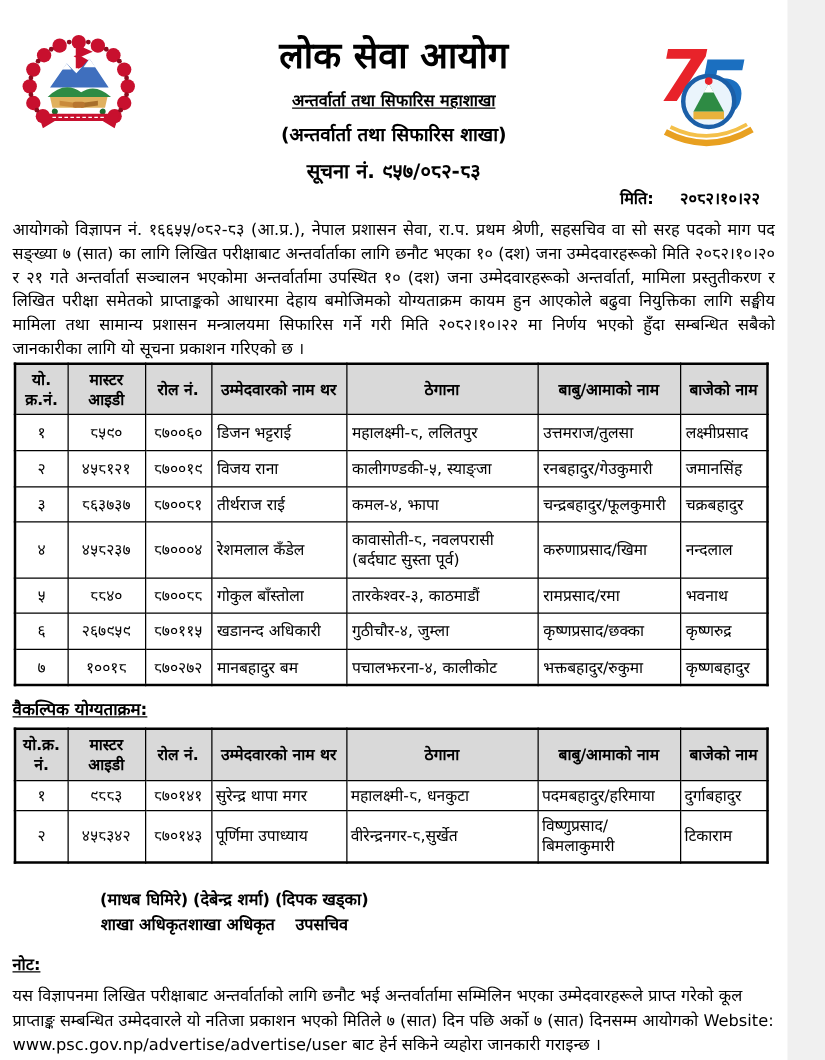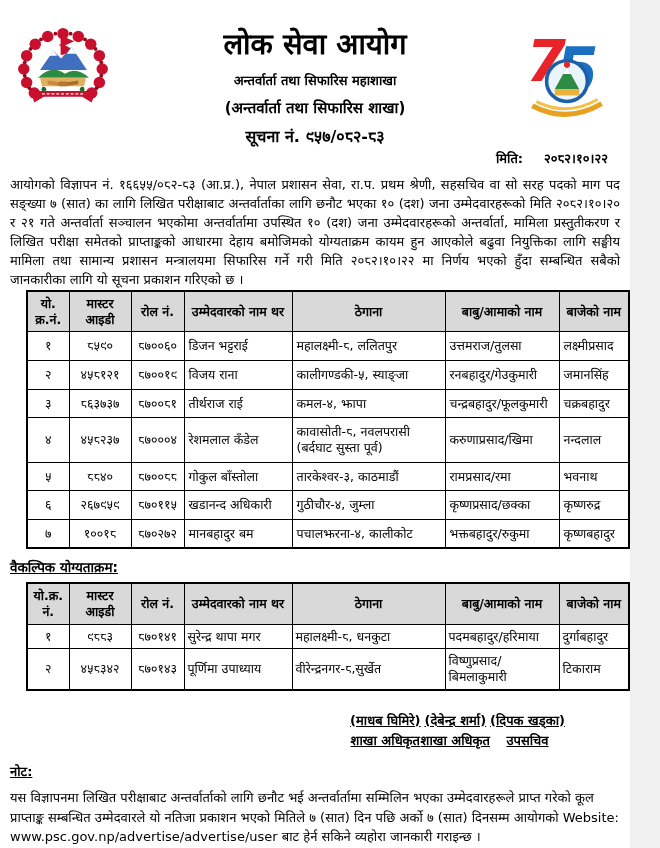--- a/index.html
+++ b/index.html
@@ -15,50 +15,50 @@
     background: #f0f0f0;
   }
   .page { position: relative; width: 630px; padding: 20px 10px 0 10px; }
 
   
   .doc-header { display: flex; align-items: flex-start; gap: 32px; }
   .logo-left { width: 105px; flex: 0 0 105px; padding-top: 6px; text-align: center; }
   .logo-right { width: 105px; flex: 0 0 105px; padding-top: 2px; text-align: center; }
   .header-center { flex: 1; text-align: center; }
   .org-name { font-size: 29px; font-weight: bold; line-height: 1.15; margin-top: 8px; }
-  .division { font-size: 13px; font-weight: bold; margin-top: 10px; }
+  .division { font-size: 13px; font-weight: bold; margin-top: 10px; text-decoration: underline; }
   .branch { font-size: 15px; font-weight: bold; margin-top: 8px; }
   .notice-no { font-size: 16px; font-weight: bold; margin-top: 8px; }
   .date-line { text-align: right; font-size: 13px; font-weight: bold; padding-right: 12px; margin-top: 2px; }
   .date-line .lbl { margin-right: 21px; padding-left: 24px; }
 
   
   .intro { font-size: 13px; line-height: 1.46; text-align: justify; margin-top: 9px; }
 
   
   .section-title {
     font-size: 13.5px; font-weight: bold; text-decoration: underline;
     margin-top: 9px; margin-bottom: 6px;
   }
 
   
-  table { border-collapse: collapse; width: 602px; margin-left: 16px; table-layout: fixed; }
+  table { border-collapse: collapse; width: 602px; margin-left: 1px; table-layout: fixed; }
   table, th, td { border: 1px solid #000; }
   table { border-width: 2px; }
   th {
     background: #d9d9d9; font-size: 12.5px; font-weight: bold;
     text-align: center; padding: 4px 2px; line-height: 1.25;
   }
   td { font-size: 12.5px; padding: 6px 3px; line-height: 1.25; vertical-align: middle; }
   td.center { text-align: center; }
   td.left { text-align: left; padding-left: 4px; }
   .alt-table td { padding: 4px 3px; }
 
   
-  .signatures { display: flex; justify-content: flex-end; margin-top: 20px; padding: 0 55px 0 70px; text-decoration: underline; }
+  .signatures { display: flex; justify-content: flex-start; margin-top: 20px; padding: 0 55px 0 70px; }
   .sig-block { text-align: center; font-size: 13px; font-weight: bold; line-height: 1.6; }
 
   
   .note-label { font-size: 13px; font-weight: bold; text-decoration: underline; margin-top: 10px; }
   .note-text { font-size: 13px; line-height: 1.5; text-align: left; margin-top: 8px; }
 
   svg { display: inline-block; }
 </style>
 </head>
 <body>

